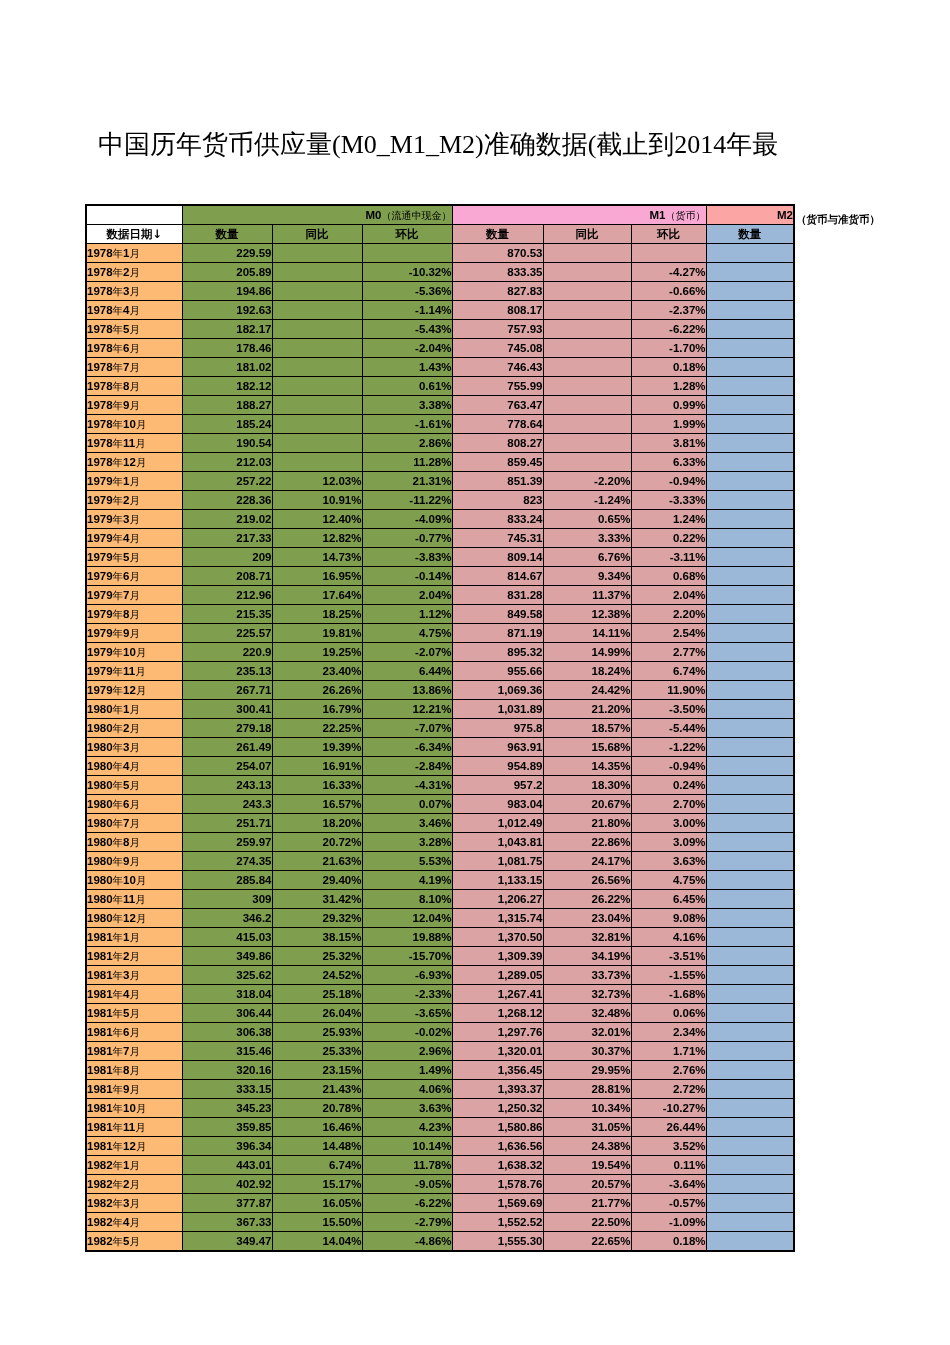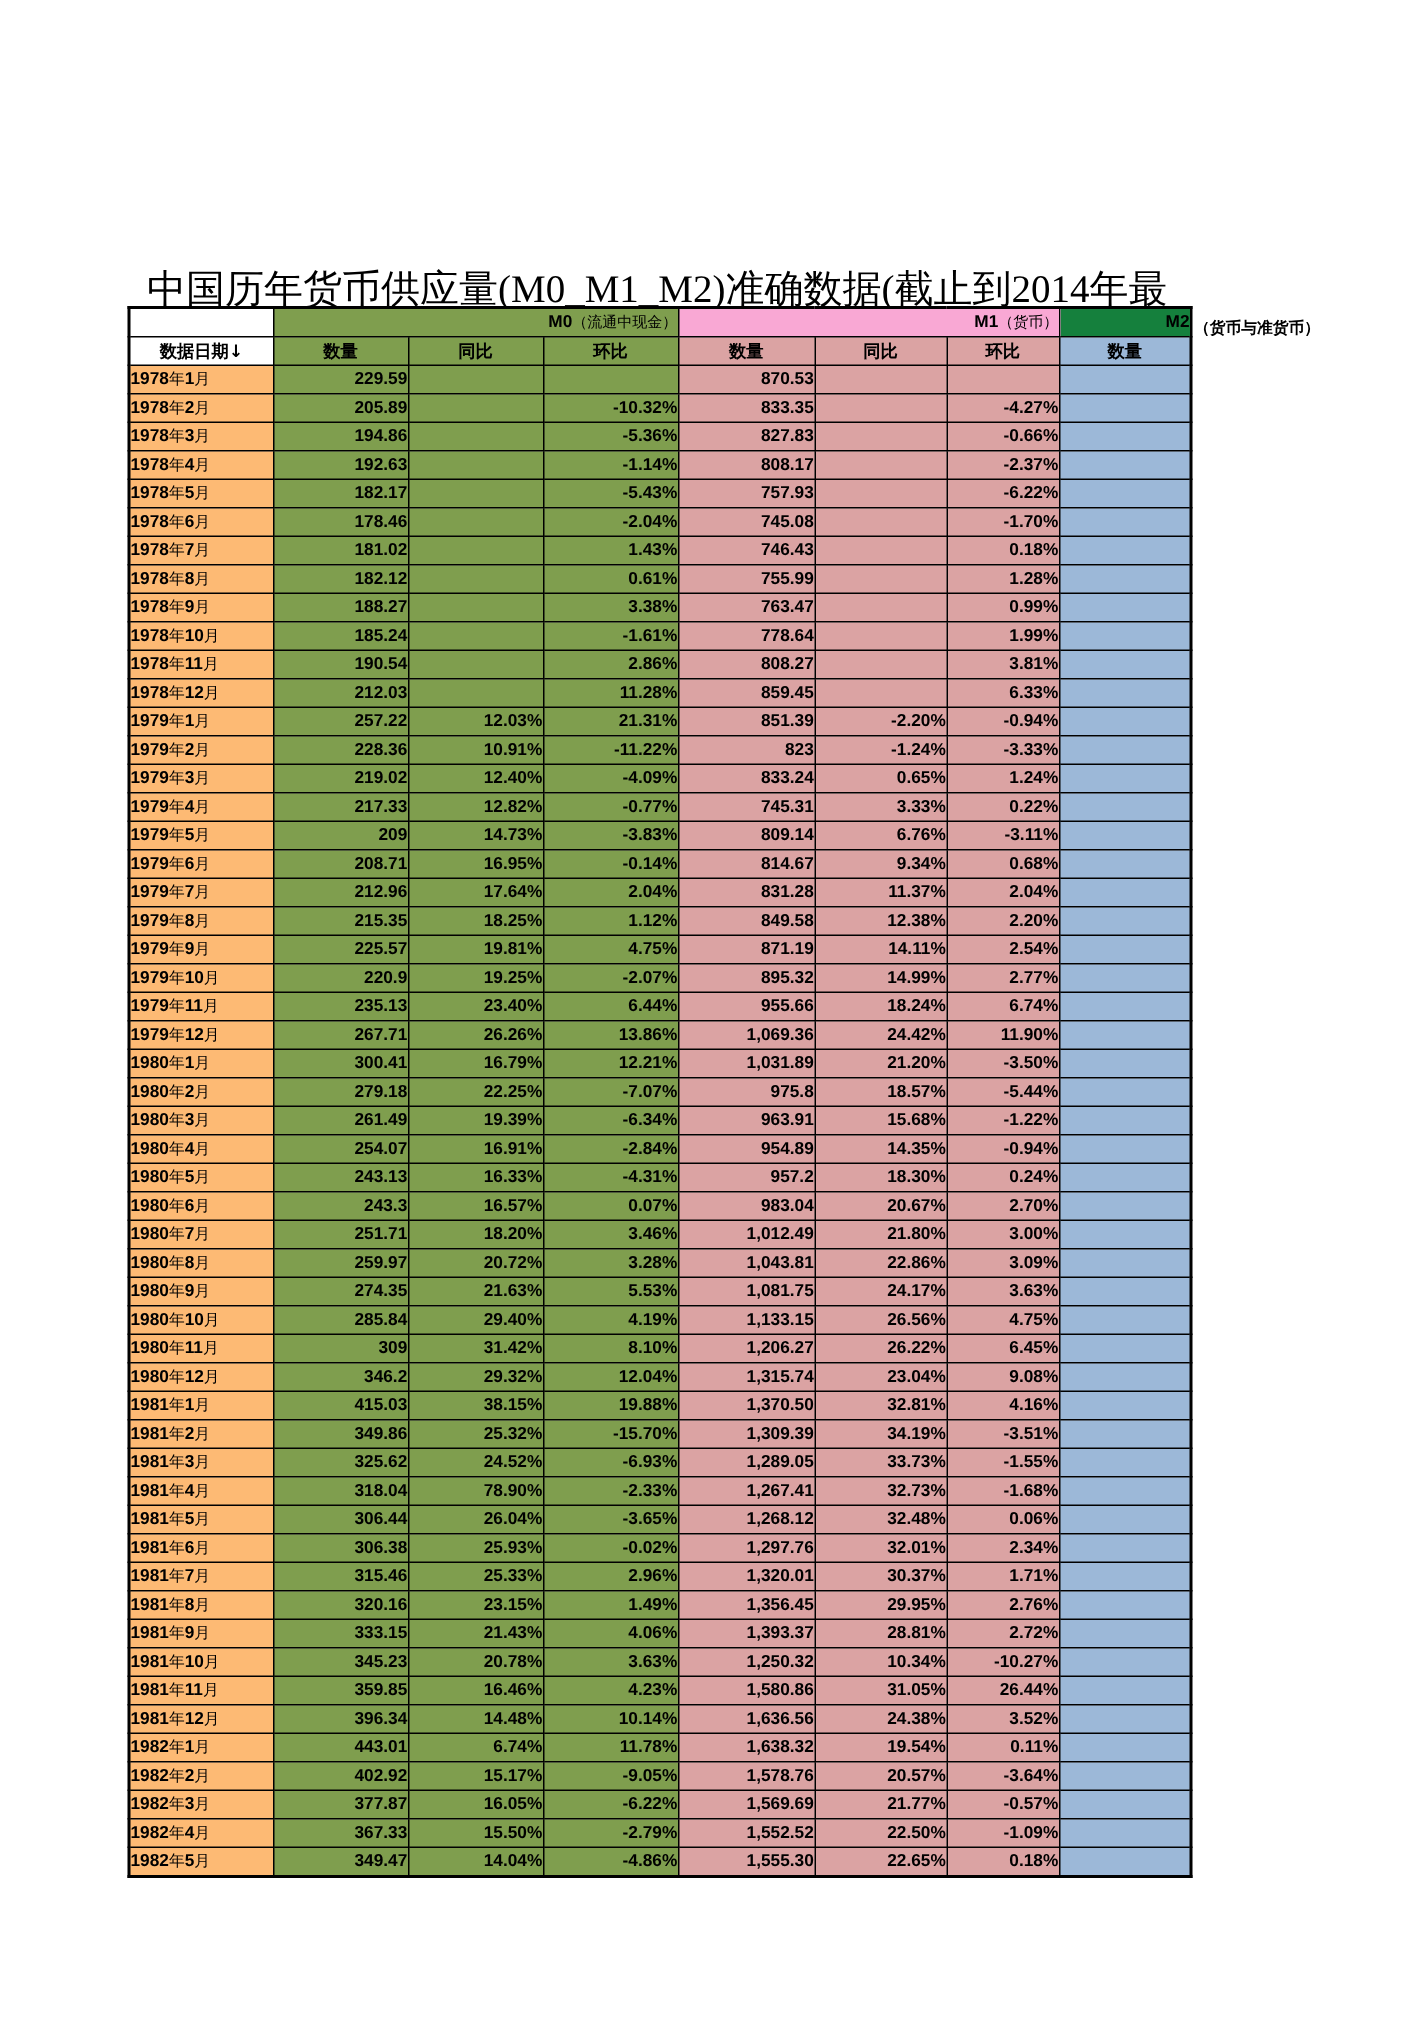--- a/index.html
+++ b/index.html
@@ -18,21 +18,20 @@
   #sheet-title {
     position: absolute;
     left: 98px;
     top: 127px;
     font-family: "Liberation Serif", "DejaVu Serif", serif;
     font-size: 26px;
     font-weight: 400;
     color: #000000;
     white-space: nowrap;
     letter-spacing: 0px;
-    margin-top: 48px;
   }
 
   #table-wrap {
     position: absolute;
     left: 85px;
     top: 204px;
   }
 
   table.grid {
     border-collapse: collapse;
@@ -69,21 +68,21 @@
     height: 26px;
     text-align: right;
     font-size: 13px;
     font-weight: 700;
     padding-right: 4px;
     border: 1px solid #000000;
   }
   .grp-blank { background: #ffffff; border: 1px solid #000000; }
   .grp-m0 { background: #7f9e4e; }
   .grp-m1 { background: #f9a8d4; }
-  .grp-m2 { background: #15803d; position: relative; }
+  .grp-m2 { background: #fca5a5; position: relative; }
 
   .grp .sub {
     font-size: 10px;
     font-weight: 400;
     font-family: "DejaVu Sans", sans-serif;
   }
 
   .m2-overflow {
     position: absolute;
     left: 100%;
@@ -552,21 +551,21 @@
           <td class="m0">24.52%</td>
           <td class="m0">-6.93%</td>
           <td class="m1">1,289.05</td>
           <td class="m1">33.73%</td>
           <td class="m1">-1.55%</td>
           <td class="m2"></td>
         </tr>
         <tr>
           <td class="date"><span class="yr">1981</span><span class="cn">年</span><span class="yr">4</span><span class="cn">月</span></td>
           <td class="m0">318.04</td>
-          <td class="m0">78.90%</td>
+          <td class="m0">25.18%</td>
           <td class="m0">-2.33%</td>
           <td class="m1">1,267.41</td>
           <td class="m1">32.73%</td>
           <td class="m1">-1.68%</td>
           <td class="m2"></td>
         </tr>
         <tr>
           <td class="date"><span class="yr">1981</span><span class="cn">年</span><span class="yr">5</span><span class="cn">月</span></td>
           <td class="m0">306.44</td>
           <td class="m0">26.04%</td>

